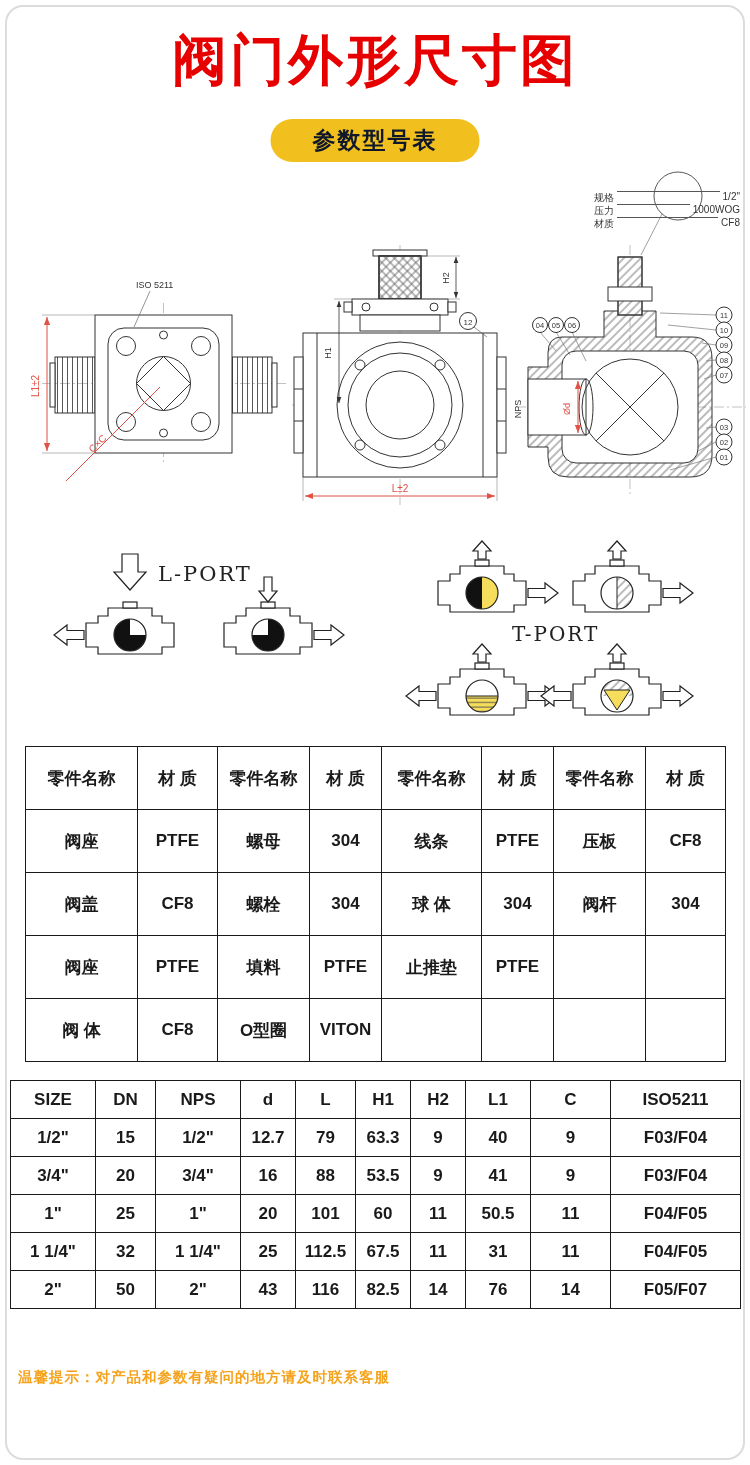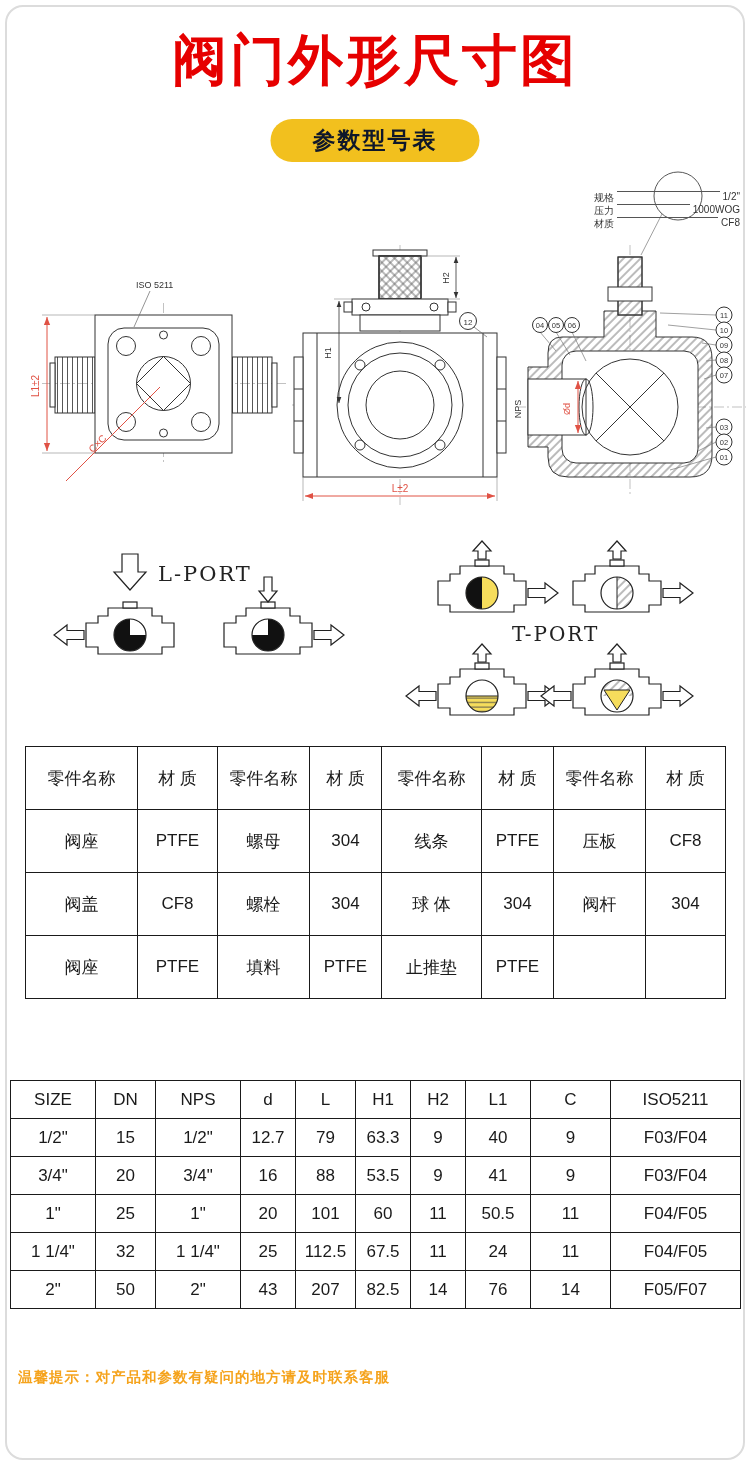--- a/index.html
+++ b/index.html
@@ -15,21 +15,21 @@
             color:#0f172a; font-size:23px; font-weight:700; white-space:nowrap; letter-spacing:2px; }
   .spec { position:absolute; top:191px; left:594px; width:146px; font-size:10px; color:#333; z-index:2; }
   .spec-row { display:flex; align-items:flex-start; height:13px; }
   .spec-line { flex:1; border-top:1px solid #555; margin:0 3px; min-width:22px; }
   .svg-main { position:absolute; top:165px; left:0; }
   .svg-ports { position:absolute; top:538px; left:0; }
   svg text { font-family:"Liberation Sans",sans-serif; }
   .ports-label { font-family:"DejaVu Serif",serif; letter-spacing:2px; }
   .parts-wrap { position:absolute; top:746px; left:25px; width:700px; }
   .size-wrap  { position:absolute; top:1080px; left:10px; width:730px; }
-  table { border-collapse:collapse; table-layout:fixed; width:100%; color:#1a1a1a; }
+  table { border-collapse:collapse; table-layout:fixed; width:100%; color:#1a1a1a;font-weight:bold; }
   td { border:1px solid #1a1a1a; text-align:center; font-size:17px; overflow:hidden; }
   .parts td { height:63px; }
   .size td  { height:38px; }
   .footer { position:absolute; top:1368px; left:18px; font-size:14.5px; font-weight:700;
             color:var(--footer-orange,#f5a31c); letter-spacing:1px; }
 </style>
 </head>
 <body>
 
 <div class="page">
@@ -339,20 +339,30 @@
           <tr>
             <td>阀座</td>
             <td>PTFE</td>
             <td>填料</td>
             <td>PTFE</td>
             <td>止推垫</td>
             <td>PTFE</td>
             <td></td>
             <td></td>
           </tr>
+          <tr>
+            <td>阀 体</td>
+            <td>CF8</td>
+            <td>O型圈</td>
+            <td>VITON</td>
+            <td></td>
+            <td></td>
+            <td></td>
+            <td></td>
+          </tr>
         </tbody>
     </table>
   </div>
 
   <div class="size-wrap">
     <table class="size">
       <colgroup>
         <col style="width:85px">
           <col style="width:60px">
           <col style="width:85px">
@@ -414,30 +424,30 @@
             <td>F04/F05</td>
           </tr>
           <tr>
             <td>1 1/4"</td>
             <td>32</td>
             <td>1 1/4"</td>
             <td>25</td>
             <td>112.5</td>
             <td>67.5</td>
             <td>11</td>
-            <td>24</td>
+            <td>31</td>
             <td>11</td>
             <td>F04/F05</td>
           </tr>
           <tr>
             <td>2"</td>
             <td>50</td>
             <td>2"</td>
             <td>43</td>
-            <td>207</td>
+            <td>116</td>
             <td>82.5</td>
             <td>14</td>
             <td>76</td>
             <td>14</td>
             <td>F05/F07</td>
           </tr>
         </tbody>
     </table>
   </div>
 

